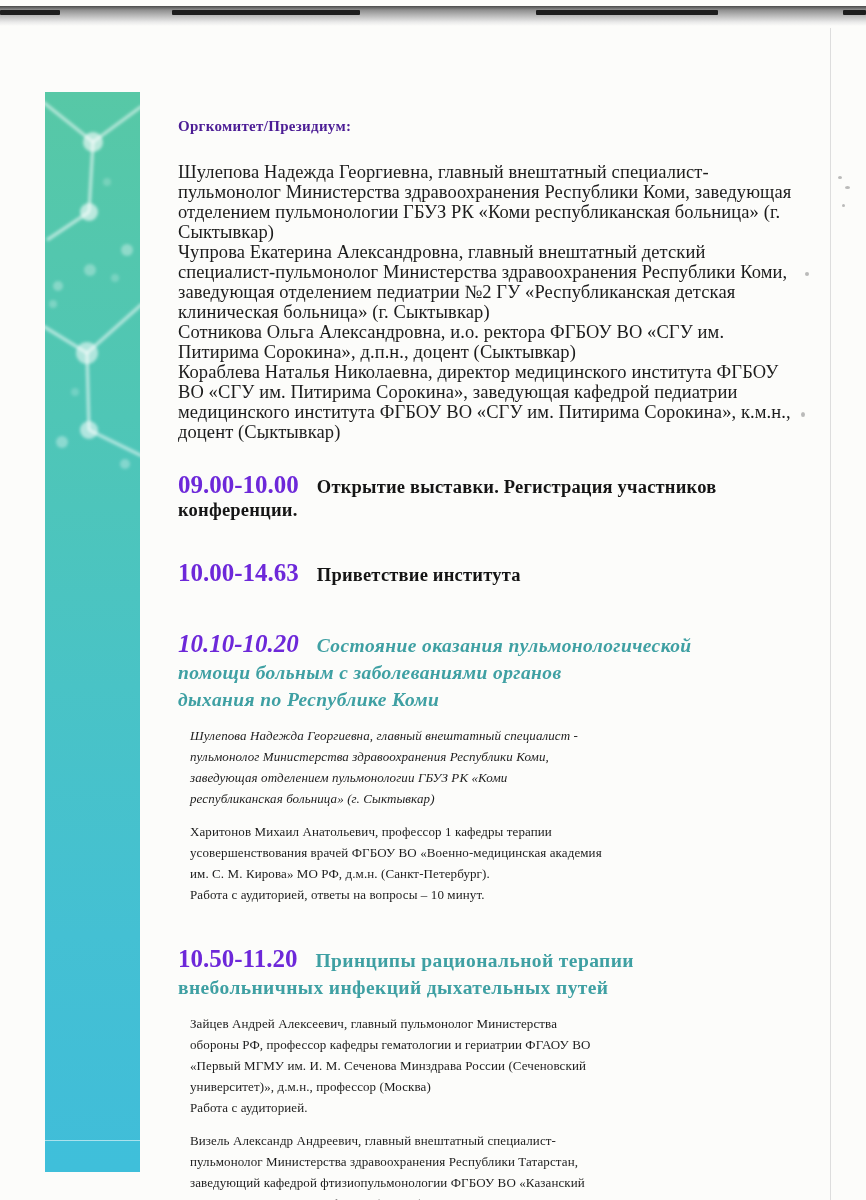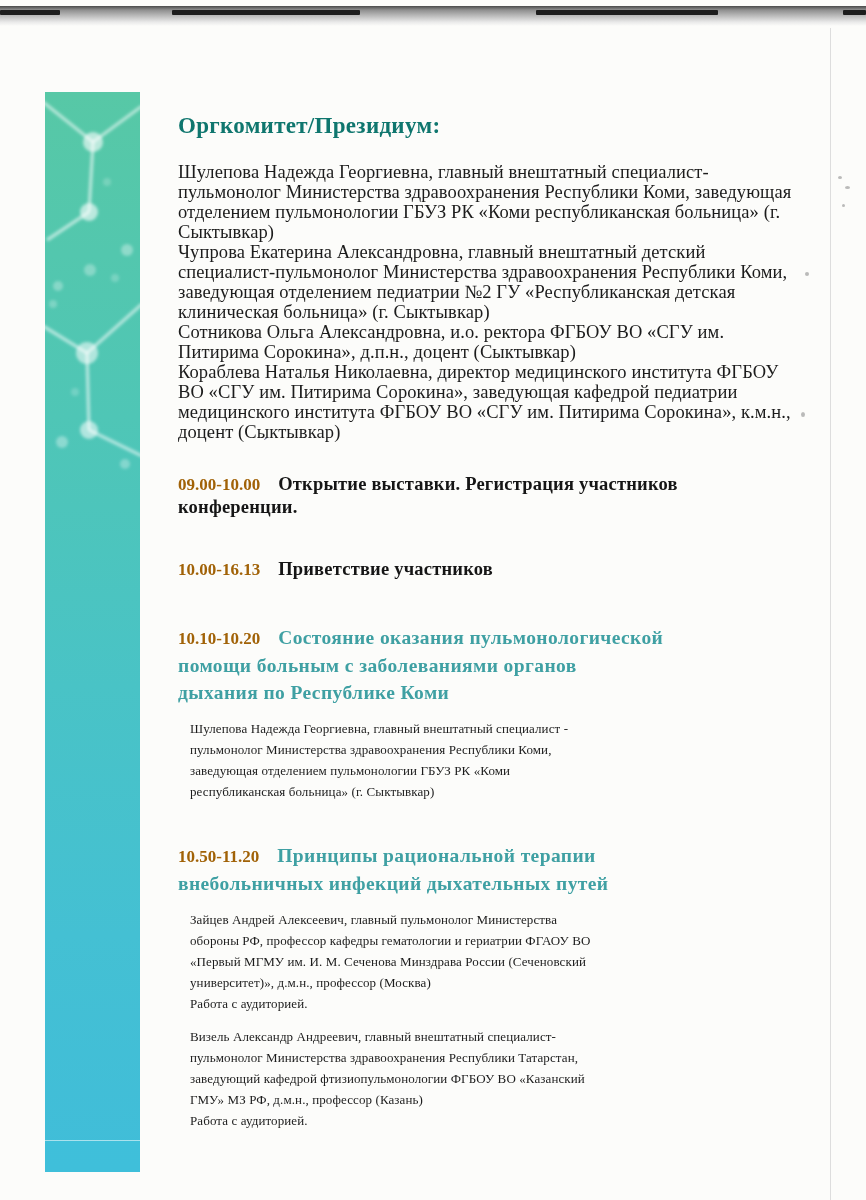--- a/index.html
+++ b/index.html
@@ -33,41 +33,41 @@
     background:rgba(255,255,255,.55);
   }
   .sidebar .bottom-cap{
     position:absolute;left:0;top:1049px;width:95px;height:31px;
     background:#3ec1dc;opacity:.5;
   }
 
   
   .content{position:absolute;left:178px;top:112px;width:655px;}
   h1.heading{
-    font-size:23px;line-height:28px;font-weight:bold;margin:0 0 22px 0;
-    color:#0f766e;letter-spacing:.3px;
+    font-size:15px;line-height:28px;font-weight:bold;margin:0 0 22px 0;
+    color:#4c1d95;letter-spacing:.3px;
   }
   .committee{
     font-size:18.5px;line-height:20px;margin:0 0 8px 0;
     white-space:pre-line;letter-spacing:.1px;font-family:Liberation Serif, serif;
   }
   .entry{white-space:pre-line;margin:0;}
-  .entry .time{font-weight:bold;color:#a16207;padding-right:18px;font-size:17px;}
+  .entry .time{font-weight:bold;color:#6d28d9;padding-right:18px;font-size:25px;}
   .entry .etitle{font-weight:bold;}
   .entry.black-title{font-size:18.5px;line-height:23px;}
   .entry.black-title .etitle{color:#151515;letter-spacing:.2px;}
   .entry.teal-title{font-size:19.5px;line-height:27px;}
   .entry.teal-title .etitle{color:#3fa0a3;letter-spacing:.4px;}
   .details{
     font-size:13px;line-height:21px;margin:12px;
     white-space:pre-line;letter-spacing:.1px;
   }
   .block{margin:0;}
   .mb16{margin-bottom:16px;}
-  .mb9{margin-bottom:9px;}
+  .mb9{margin-bottom:9px;font-style:italic;}
   .mb13{margin-bottom:13px;}
   .mb6{margin-bottom:6px;}
   .stray-mark{position:absolute;color:#2a2a6a;font-size:14px;opacity:.8;}
 </style>
 </head>
 <body>
 
 <div class="scan-band">
   <div class="scan-band-seg seg1"></div>
   <div class="scan-band-seg seg2"></div>
@@ -142,37 +142,41 @@
 
   <div class="block mb16">
     <p class="entry black-title">
       <span class="time">09.00-10.00</span><span class="etitle">Открытие выставки. Регистрация участников
 конференции.</span>
     </p>
   </div>
 
   <div class="block mb16">
     <p class="entry black-title">
-      <span class="time">10.00-16.13</span><span class="etitle">Приветствие участников</span>
+      <span class="time">10.00-14.63</span><span class="etitle">Приветствие института</span>
     </p>
   </div>
 
   <div class="block mb9">
     <p class="entry teal-title">
       <span class="time">10.10-10.20</span><span class="etitle">Состояние оказания пульмонологической
 помощи больным с заболеваниями органов
 дыхания по Республике Коми</span>
     </p>
     <p class="details">Шулепова Надежда Георгиевна, главный внештатный специалист -
 пульмонолог Министерства здравоохранения Республики Коми,
 заведующая отделением пульмонологии ГБУЗ РК «Коми
 республиканская больница» (г. Сыктывкар)</p>
   </div>
 
   <div class="block mb13">
+    <p class="details">Харитонов Михаил Анатольевич, профессор 1 кафедры терапии
+усовершенствования врачей ФГБОУ ВО «Военно-медицинская академия
+им. С. М. Кирова» МО РФ, д.м.н. (Санкт-Петербург).
+Работа с аудиторией, ответы на вопросы – 10 минут.</p>
   </div>
 
   <div class="block mb6">
     <p class="entry teal-title">
       <span class="time">10.50-11.20</span><span class="etitle">Принципы рациональной терапии
 внебольничных инфекций дыхательных путей</span>
     </p>
     <p class="details">Зайцев Андрей Алексеевич, главный пульмонолог Министерства
 обороны РФ, профессор кафедры гематологии и гериатрии ФГАОУ ВО
 «Первый МГМУ им. И. М. Сеченова Минздрава России (Сеченовский

